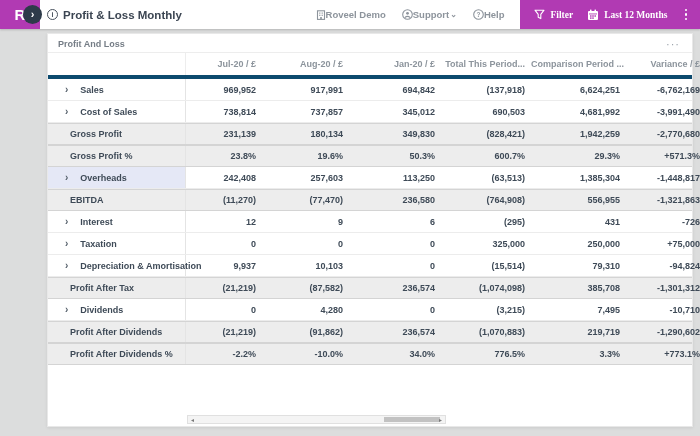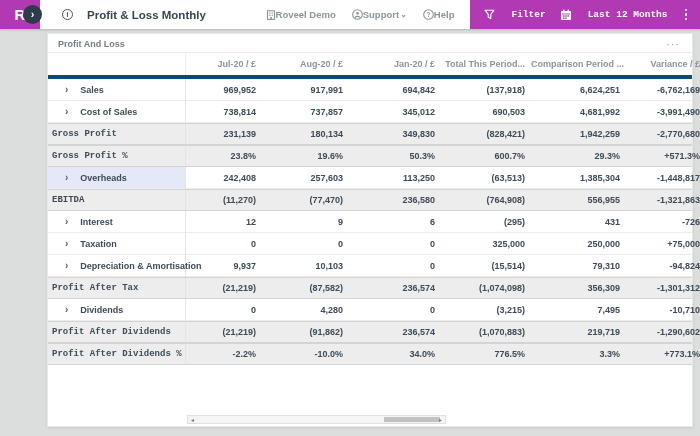--- a/index.html
+++ b/index.html
@@ -7,35 +7,35 @@
     font-family:"Liberation Sans", sans-serif; background:#dcdddd; }
 
   
   .appbar { position:relative; height:29px; background:#ffffff; display:flex;
     align-items:center; box-shadow:0 1px 2px rgba(0,0,0,.18); z-index:5; }
   .logo { width:40px; height:29px; background:#b13ab3; color:#fff; display:flex;
     align-items:center; justify-content:center; font-weight:700; font-size:15px; }
   .nav-circle { position:absolute; left:23px; top:5px; width:19px; height:19px;
     border-radius:50%; background:#2d3b4a; color:#fff; display:flex; align-items:center;
     justify-content:center; font-size:11px; font-weight:700; line-height:1; cursor:pointer; }
-  .page-title { display:flex; align-items:center; gap:14px; margin-left:22px;
+  .page-title { display:flex; align-items:center; gap:5px; margin-left:7px;
     color:#3b4552; font-weight:700; font-size:11.5px; }
   .info-ic { width:11px; height:11px; border:1.2px solid #49525e; border-radius:50%;
     font-size:7px; font-weight:700; color:#49525e; display:inline-flex;
     align-items:center; justify-content:center; font-style:normal; }
   .appbar-right { margin-left:auto; display:flex; align-items:center; height:100%; }
   .menu-item { display:flex; align-items:center; color:#8d949c;
     font-size:9.5px; font-weight:600; margin-right:16px; cursor:pointer; white-space:nowrap; }
   .menu-item svg { display:block; }
   .caret { font-size:8px; line-height:4px; margin-left:1px; }
   .accent-block { height:100%; background:#b13ab3; display:flex; align-items:center;
     padding:0 10px 0 14px; gap:14px; }
-  .accent-btn { display:flex; align-items:center; gap:16px; color:#fff; font-size:9.5px;
+  .accent-btn { display:flex; align-items:center; gap:5px; color:#fff; font-size:9.5px;
     font-weight:600; background:none; border:none; cursor:pointer;
-    font-family:Liberation Mono, monospace; white-space:nowrap; }
+    font-family:Liberation Serif, serif; white-space:nowrap; }
   .kebab { display:flex; flex-direction:column; gap:2px; padding:2px 3px; cursor:pointer; }
   .kebab i { width:2.5px; height:2.5px; border-radius:50%; background:#fff; display:block; }
 
   
   .content { padding:4px 7px 0; }
   .card { position:relative; background:#fff; border:1px solid #e8e8e8; height:394px;
     box-shadow:0 1px 3px rgba(0,0,0,.08);margin-left:40px; }
   .card-head { display:flex; align-items:center; justify-content:space-between;
     padding:5px 10px 3px; border-bottom:1px solid #ededed; }
   .card-title { font-size:9px; color:#757d86; font-weight:600; }
@@ -52,21 +52,21 @@
   .trow { height:22px; border-bottom:1px solid #ececec; }
   .trow .num { font-size:9px; font-weight:700; color:#3e4a57; text-align:right;
     padding-right:6px; white-space:nowrap; }
   .label-cell { display:flex; align-items:center; height:100%; padding-left:17px;
     gap:12px; border-right:1px solid #e4e4e4; cursor:pointer; }
   .label-cell .chev { color:#55606b; font-size:10px; font-weight:700; line-height:1; }
   .label-cell .lbl { font-size:9px; font-weight:700; color:#3e4a57; white-space:nowrap; }
   .label-cell.highlight { background:#e5e8f6; }
   .trow.summary { background:#ededed; border-top:1px solid #d4d4d4;
     border-bottom:1px solid #d4d4d4; }
-  .trow.summary .label-cell { padding-left:4px; cursor:default;font-family:Liberation Mono, monospace; }
+  .trow.summary .label-cell { padding-left:22px; cursor:default; }
   .icon-cell { display:flex; align-items:center; justify-content:center; height:100%;
     border-left:1px solid #ececec; }
   .status { width:13px; height:13px; border-radius:50%; display:flex; align-items:center;
     justify-content:center; font-size:7.5px; font-weight:700; line-height:1;
     background:#fff; }
   .status.pass { border:1.5px solid #8ae5af; color:#2ec06d; }
   .status.fail { border:1.5px solid #f4a9a9; color:#e25c5c; }
 
   
   .hscroll { position:absolute; left:139px; bottom:2px; width:259px; height:9px;
@@ -305,21 +305,21 @@
   </div>
         <div class="grid-row trow summary">
     <div class="cell label-cell">
 
       <span class="lbl">Profit After Tax</span>
     </div>
     <div class="num">(21,219)</div>
     <div class="num">(87,582)</div>
     <div class="num">236,574</div>
     <div class="num">(1,074,098)</div>
-    <div class="num">356,309</div>
+    <div class="num">385,708</div>
     <div class="num">-1,301,312</div>
     <div class="icon-cell">
       <span class="status fail">✕</span>
     </div>
   </div>
         <div class="grid-row trow">
     <div class="cell label-cell">
       <span class="chev">›</span>
       <span class="lbl">Dividends</span>
     </div>

